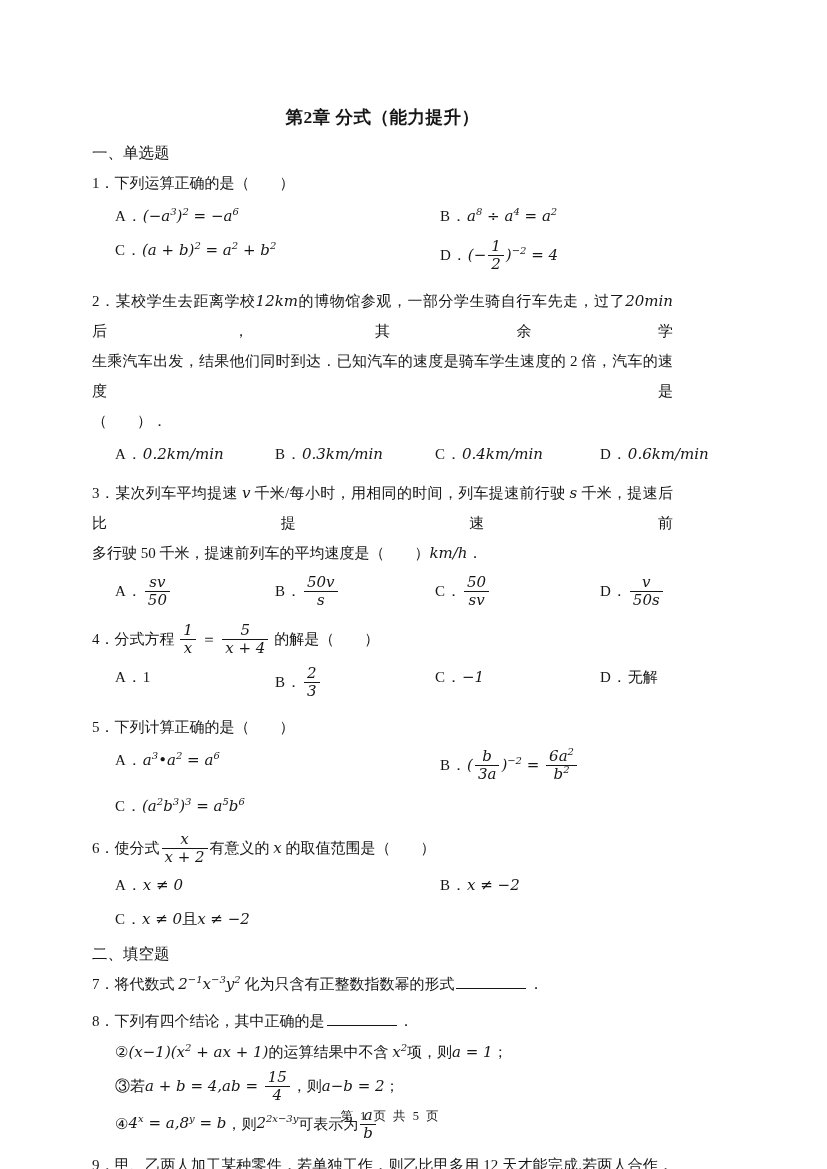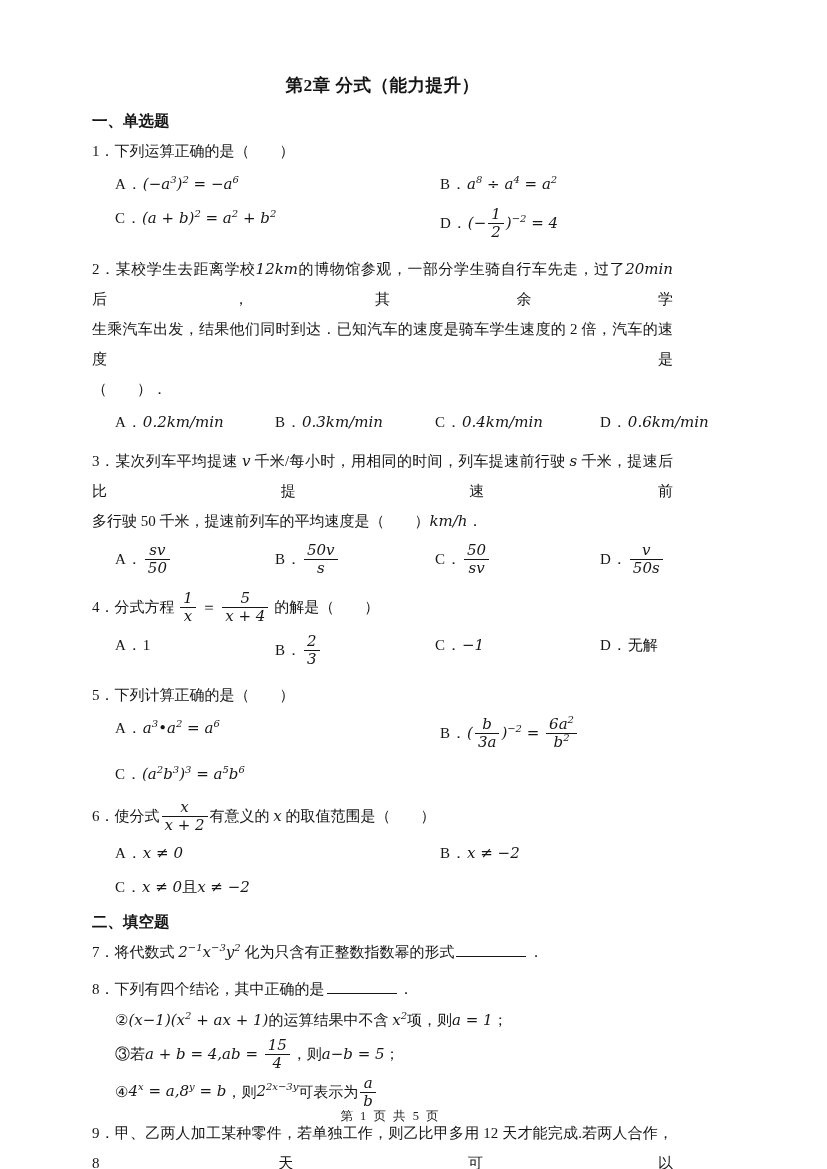--- a/index.html
+++ b/index.html
@@ -1,28 +1,28 @@
 <!DOCTYPE html>
 <html><head>
 <meta charset="utf-8">
 <style>
   html,body{margin:0;padding:0;background:#ffffff;}
   .page{
     width:765px;height:1169px;background:#ffffff;color:#161616;
     position:relative;box-sizing:border-box;
-    padding:73px 92px 0 92px;overflow:hidden;
+    padding:105px 92px 0 92px;overflow:hidden;
     font-family:"Liberation Serif","DejaVu Serif",serif;
     font-size:15px;
   }
   .doc-title{
     text-align:center;font-weight:bold;font-size:17.5px;
     margin:0 0 14px 0;letter-spacing:0.5px;
   }
   .sec-heading{
-    font-weight:bold;font-size:15.5px;margin:8px 0 4px 0;
+    font-weight:normal;font-size:15.5px;margin:8px 0 4px 0;
   }
   .question{margin:2px 0 7px 0;}
   .qline{line-height:30px;}
   .jline{text-align:justify;text-align-last:justify;}
   .opts{display:grid;padding-left:23px;margin:1px 0 2px 0;}
   .cols2{grid-template-columns:325px auto;}
   .cols4{grid-template-columns:160px 160px 165px auto;}
   .opt{padding:4px 0;line-height:26px;white-space:nowrap;}
   .opt-label{letter-spacing:1px;}
   .subitem{padding-left:23px;line-height:32px;}
@@ -105,21 +105,21 @@
           <span class="opt"><span class="opt-label">C．</span><span class="opt-body"><span class="m">x ≠ 0</span>且<span class="m">x ≠ −2</span></span></span>
         </div>
       </div>
       <div class="sec-heading">二、填空题</div>
       <div class="question">
         <div class="qline">7．将代数式 <span class="m">2<sup>−1</sup>x<sup>−3</sup>y<sup>2</sup></span> 化为只含有正整数指数幂的形式<span class="blank"></span>．</div>
       </div>
       <div class="question">
         <div class="qline">8．下列有四个结论，其中正确的是<span class="blank"></span>．</div>
         <div class="subitem">②<span class="m">(x−1)(x<sup>2</sup> + ax + 1)</span>的运算结果中不含 <span class="m">x<sup>2</sup></span>项，则<span class="m">a = 1</span>；</div>
-        <div class="subitem">③若<span class="m">a + b = 4,ab = <span class="frac"><span class="fnum">15</span><span class="fden">4</span></span></span>，则<span class="m">a−b = 5</span>；</div>
+        <div class="subitem">③若<span class="m">a + b = 4,ab = <span class="frac"><span class="fnum">15</span><span class="fden">4</span></span></span>，则<span class="m">a−b = 2</span>；</div>
         <div class="subitem">④<span class="m">4<sup>x</sup> = a,8<sup>y</sup> = b</span>，则<span class="m">2<sup>2x−3y</sup></span>可表示为<span class="m"><span class="frac"><span class="fnum">a</span><span class="fden">b</span></span></span></div>
       </div>
       <div class="question">
         <div class="qline jline">9．甲、乙两人加工某种零件，若单独工作，则乙比甲多用 12 天才能完成.若两人合作，8 天可以</div>
       </div>
     </div>
   <div class="footer">第 1 页 共 5 页</div>
 </div>
 
 </body></html>

